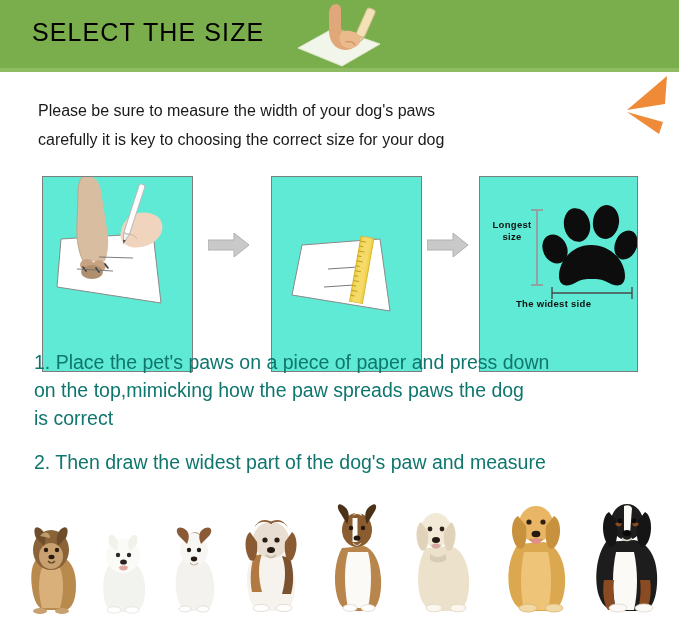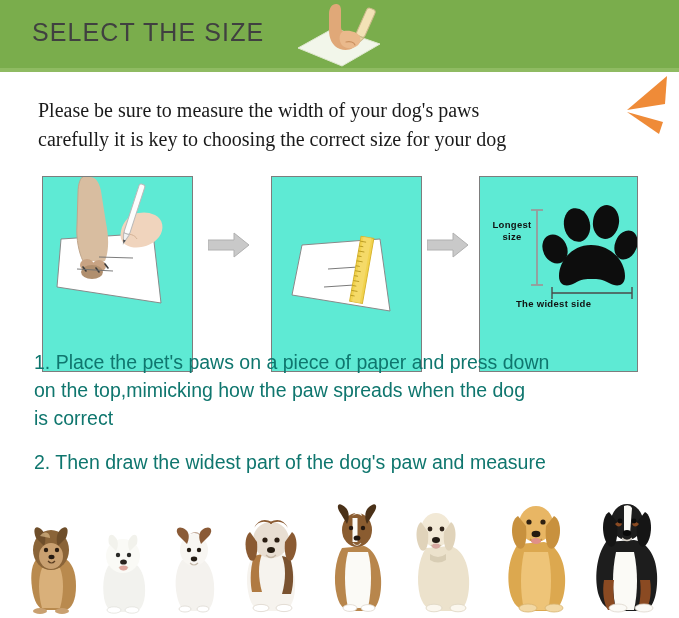--- a/index.html
+++ b/index.html
@@ -15,38 +15,38 @@
   .header{
     position:absolute;left:0;top:0;width:679px;height:68px;
     background:#7aad4c;
   }
   .header-underline{
     position:absolute;left:0;top:68px;width:679px;height:4px;
     background:#8fbb62;
   }
   .header-title{
     position:absolute;left:32px;top:18px;
-    color:#404040;font-size:25px;letter-spacing:1.1px;
+    color:#000000;font-size:25px;letter-spacing:1.1px;
     font-weight:400;white-space:nowrap;
     font-family:"Liberation Sans","DejaVu Sans",sans-serif;
   }
   .header-icon{
     position:absolute;left:288px;top:4px;width:112px;height:64px;
   }
 
   
   .orange-chevron{
     position:absolute;left:615px;top:70px;width:56px;height:72px;
   }
 
   
   .intro{
     position:absolute;left:38px;top:96px;width:610px;
-    color:#1a1a1a;font-size:20px;line-height:29px;
-    font-family:Liberation Serif, serif;
+    color:#1a1a1a;font-size:16px;line-height:29px;
+    font-family:Liberation Sans, sans-serif;
   }
   .intro-line{display:block;white-space:nowrap;}
 
   
   .panels{
     position:absolute;left:42px;top:172px;width:596px;height:160px;
   }
   .panel{
     position:absolute;top:4px;height:196px;
     border:1px solid #7d7d7d;background:#5eead4;box-sizing:border-box;
@@ -221,21 +221,21 @@
         <span>Longest</span><br>
         <span>size</span>
       </div>
       <div class="widest-label">The widest side</div>
     </div>
   </div>
 
   <div class="steps">
     <div class="step step-1">
       <span class="step-line">1.  Place the pet's paws on a piece of paper and press down</span>
-      <span class="step-line">on the top,mimicking how the paw spreads when the dog</span>
+      <span class="step-line">on the top,mimicking how the paw spreads paws the dog</span>
       <span class="step-line">is correct</span>
     </div>
     <div class="step step-2">
       <span class="step-line">2. Then draw the widest part of the dog's paw and measure</span>
     </div>
   </div>
 
   <div class="dogrow">
 
     <div class="dog" style="left:18px;width:66px;height:98px;">

